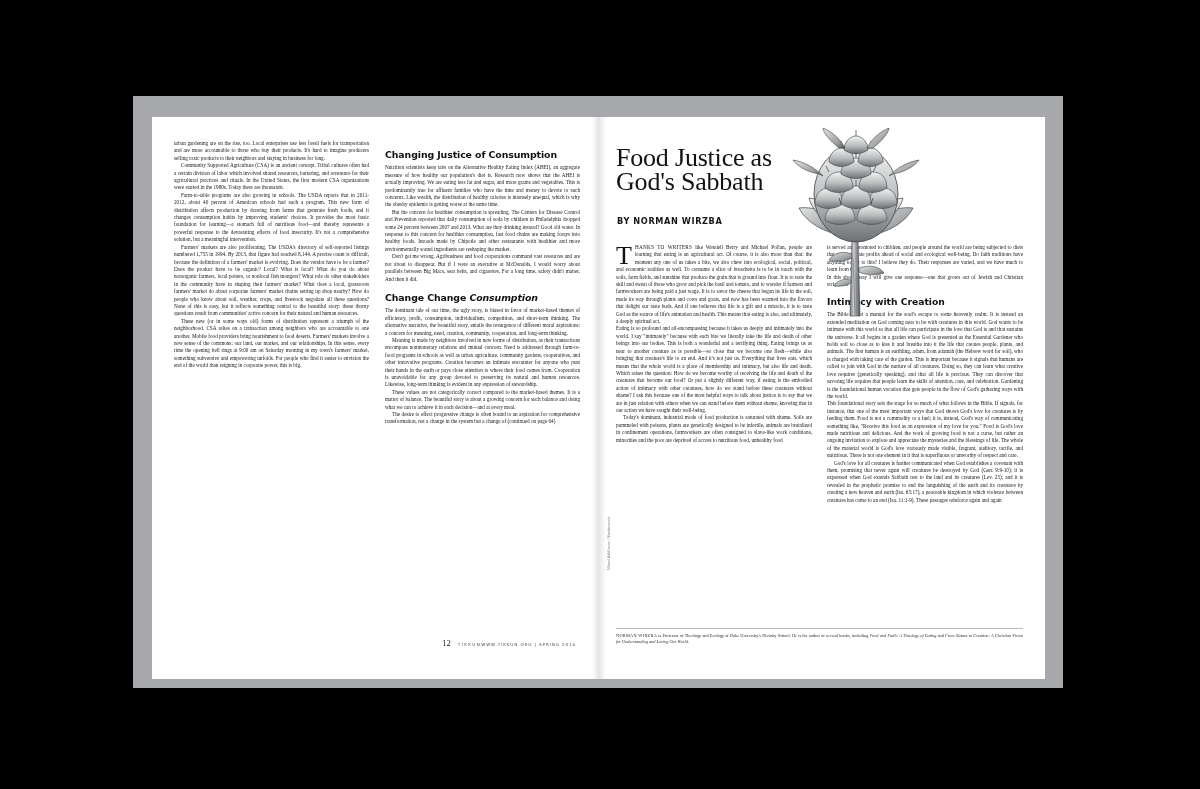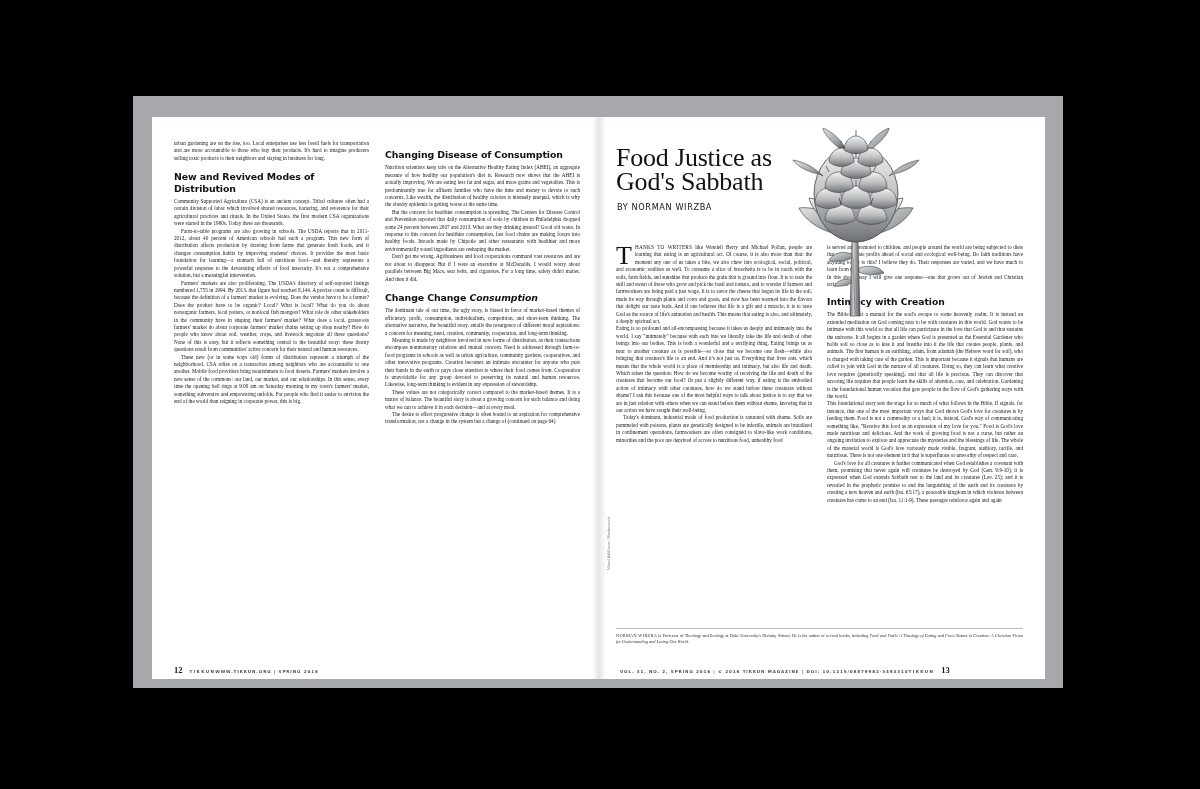--- a/index.html
+++ b/index.html
@@ -49,23 +49,23 @@
   h2.sec em{font-style:italic;}
 
   
   .rp-top{position:relative;height:104px;}
   h1.feature{
     position:absolute;left:0;top:6px;width:175px;
     font-size:26px;line-height:24px;font-weight:400;color:#111316;
     letter-spacing:-0.2px;margin:0;
   }
   .byline{
-    position:absolute;left:1px;top:62px;
-    font-family:"DejaVu Sans", sans-serif;
-    font-weight:400;font-size:8.2px;letter-spacing:0.6px;color:#15161a;
+    position:absolute;left:1px;top:76px;
+    font-family:"DejaVu Sans", sans-serif;
+    font-weight:700;font-size:8.2px;letter-spacing:0.6px;color:#15161a;
   }
   .art{
     position:absolute;left:165px;top:-12px;width:150px;height:190px;
   }
   .art svg{display:block;}
   .credit{
     position:absolute;left:-9px;top:430px;
     transform:rotate(-90deg);transform-origin:left top;
     font-family:"Liberation Sans", sans-serif;
     font-size:3.4px;letter-spacing:0.2px;color:#6d6f73;white-space:nowrap;
@@ -99,24 +99,23 @@
   
   .authnote{
     margin-top:6px;padding-top:4px;border-top:0.6px solid #b9bbbe;
     font-size:4.3px;line-height:6px;color:#2a2c30;text-align:justify;
   }
   .authnote .nm{font-variant:small-caps;letter-spacing:0.3px;}
   .authnote em{font-style:italic;}
 
   
   .footer{
-    position:absolute;bottom:4px;left:22px;right:22px;
-    display:flex;align-items:baseline;justify-content:flex-start;
-    font-family:"DejaVu Sans", sans-serif;
-    font-weight:bold;
+    position:absolute;bottom:31px;left:22px;right:22px;
+    display:flex;align-items:baseline;justify-content:flex-end;
+    font-family:"DejaVu Sans", sans-serif;
   }
   .fnum{font-family:"Liberation Serif", serif;font-size:8.5px;color:#17181c;}
   .fmark{font-size:4.1px;letter-spacing:1.4px;color:#4a4c50;}
   .fmeta{font-size:4.1px;letter-spacing:0.9px;color:#4a4c50;white-space:nowrap;}
   .fl{display:flex;gap:7px;align-items:baseline;}
   .fr{display:flex;gap:7px;align-items:baseline;}
 </style>
 </head>
 <body>
 
@@ -124,29 +123,28 @@
 
   <div class="mount"></div>
 
   <div class="spread">
 
     <div class="page page-left">
       <div class="cols2">
 
         <div class="col">
           <p class="body">urban gardening are on the rise, too. Local enterprises use less fossil fuels for transportation and are more accountable to those who buy their products. It's hard to imagine producers selling toxic products to their neighbors and staying in business for long.</p>
-          <h2 class="sec">New and Revived Modes of Distribution</h2>
           <p class="body">Community Supported Agriculture (CSA) is an ancient concept. Tribal cultures often had a certain division of labor which involved shared resources, bartering, and reverence for their agricultural practices and rituals. In the United States, the first modern CSA organizations were started in the 1980s. Today there are thousands.</p>
           <p class="body">Farm-to-table programs are also growing in schools. The USDA reports that in 2011-2012, about 40 percent of American schools had such a program. This new form of distribution affects production by drawing from farms that generate fresh foods, and it changes consumption habits by improving students' choices. It provides the most basic foundation for learning—a stomach full of nutritious food—and thereby represents a powerful response to the devastating effects of food insecurity. It's not a comprehensive solution, but a meaningful intervention.</p>
           <p class="body">Farmers' markets are also proliferating. The USDA's directory of self-reported listings numbered 1,755 in 1994. By 2013, that figure had reached 8,144. A precise count is difficult, because the definition of a farmers' market is evolving. Does the vendor have to be a farmer? Does the product have to be organic? Local? What is local? What do you do about nonorganic farmers, local potters, or nonlocal fish mongers? What role do other stakeholders in the community have in shaping their farmers' market? What does a local, grassroots farmers' market do about corporate farmers' market chains setting up shop nearby? How do people who know about soil, weather, crops, and livestock negotiate all these questions? None of this is easy, but it reflects something central to the beautiful story: these thorny questions result from communities' active concern for their natural and human resources.</p>
           <p class="body">These new (or in some ways old) forms of distribution represent a triumph of the neighborhood. CSA relies on a transaction among neighbors who are accountable to one another. Mobile food providers bring nourishment to food deserts. Farmers' markets involve a new sense of the commons: our land, our market, and our relationships. In this sense, every time the opening bell rings at 9:00 am on Saturday morning in my town's farmers' market, something subversive and empowering unfolds. For people who find it easier to envision the end of the world than reigning in corporate power, this is big.</p>
         </div>
 
         <div class="col">
-          <h2 class="sec">Changing Disease of Consumption</h2>
+          <h2 class="sec">Changing Justice of Consumption</h2>
           <p class="body">Nutrition scientists keep tabs on the Alternative Healthy Eating Index (AHEI), an aggregate measure of how healthy our population's diet is. Research now shows that the AHEI is actually improving. We are eating less fat and sugar, and more grains and vegetables. This is predominantly true for affluent families who have the time and money to devote to such concerns. Like wealth, the distribution of healthy calories is intensely unequal, which is why the obesity epidemic is getting worse at the same time.</p>
           <p class="body">But the concern for healthier consumption is spreading. The Centers for Disease Control and Prevention reported that daily consumption of soda by children in Philadelphia dropped some 24 percent between 2007 and 2013. What are they drinking instead? Good old water. In response to this concern for healthier consumption, fast food chains are making forays into healthy foods. Inroads made by Chipotle and other restaurants with healthier and more environmentally sound ingredients are reshaping the market.</p>
           <p class="body">Don't get me wrong. Agribusiness and food corporations command vast resources and are not about to disappear. But if I were an executive at McDonalds, I would worry about parallels between Big Macs, seat belts, and cigarettes. For a long time, safety didn't matter. And then it did.</p>
 
           <h2 class="sec">
             <span>Change Change </span><em>Consumption</em>
           </h2>
 
           <p class="body">The dominant tale of our time, the ugly story, is biased in favor of market-based themes of efficiency, profit, consumption, individualism, competition, and short-term thinking. The alternative narrative, the beautiful story, entails the resurgence of different moral aspirations: a concern for meaning, need, creation, community, cooperation, and long-term thinking.</p>
           <p class="body">Meaning is made by neighbors involved in new forms of distribution, as their transactions encompass nonmonetary relations and mutual concern. Need is addressed through farm-to-food programs in schools as well as urban agriculture, community gardens, cooperatives, and other innovative programs. Creation becomes an intimate encounter for anyone who puts their hands in the earth or pays close attention to where their food comes from. Cooperation is unavoidable for any group devoted to preserving its natural and human resources. Likewise, long-term thinking is evident in any expression of stewardship.</p>
@@ -259,24 +257,17 @@
           <p class="r2-pre">The Bible is not a manual for the soul's escape to some heavenly realm. It is instead an extended meditation on God coming near to be with creatures in this world. God wants to be intimate with this world so that all life can participate in the love that God is and that sustains the universe. It all begins in a garden where God is presented as the Essential Gardener who holds soil so close as to kiss it and breathe into it the life that creates people, plants, and animals. The first human is an earthling, adam, from adamah (the Hebrew word for soil), who is charged with taking care of the garden. This is important because it signals that humans are called to join with God in the nurture of all creatures. Doing so, they can learn what creative love requires (genetically speaking), and that all life is precious. They can discover that savoring life requires that people learn the skills of attention, care, and celebration. Gardening is the foundational human vocation that gets people in the flow of God's gathering ways with the world.</p>
           <p class="rbody">This foundational story sets the stage for so much of what follows in the Bible. If signals, for instance, that one of the most important ways that God shows God's love for creatures is by feeding them. Food is not a commodity or a fuel; it is, instead, God's way of communicating something like, "Receive this food as an expression of my love for you." Food is God's love made nutritious and delicious. And the work of growing food is not a curse, but rather an ongoing invitation to explore and appreciate the mysteries and the blessings of life. The whole of the material world is God's love variously made visible, fragrant, auditory, tactile, and nutritious. There is not one element in it that is superfluous or unworthy of respect and care.</p>
           <p class="rbody">God's love for all creatures is further communicated when God establishes a covenant with them, promising that never again will creatures be destroyed by God (Gen. 9:9-10); it is expressed when God extends Sabbath rest to the land and its creatures (Lev. 25); and it is revealed in the prophetic promise to end the languishing of the earth and its creatures by creating a new heaven and earth (Isa. 65:17), a peaceable kingdom in which violence between creatures has come to an end (Isa. 11:1-9). These passages reinforce again and again</p>
         </div>
       </div>
 
       <div class="authnote" style="position:absolute;left:18px;right:22px;bottom:34px;width:auto;">
         <span class="nm">NORMAN WIRZBA</span><span> is Professor of Theology and Ecology at Duke University's Divinity School. He is the author of several books, including </span><em>Food and Faith: A Theology of Eating</em><span> and </span><em>From Nature to Creation: A Christian Vision for Understanding and Loving Our World</em><span>.</span>
       </div>
 
-      <div class="footer">
-        <div class="fmeta">VOL. 31, NO. 2, SPRING 2016  |  © 2016 TIKKUN MAGAZINE  |  DOI: 10.1215/08879982-3493310</div>
-        <div class="fr">
-          <span class="fmark">TIKKUN</span>
-          <span class="fnum">13</span>
-        </div>
-      </div>
     </div>
   </div>
 
   <div class="gutter"></div>
 </div>
 
 </body></html>

